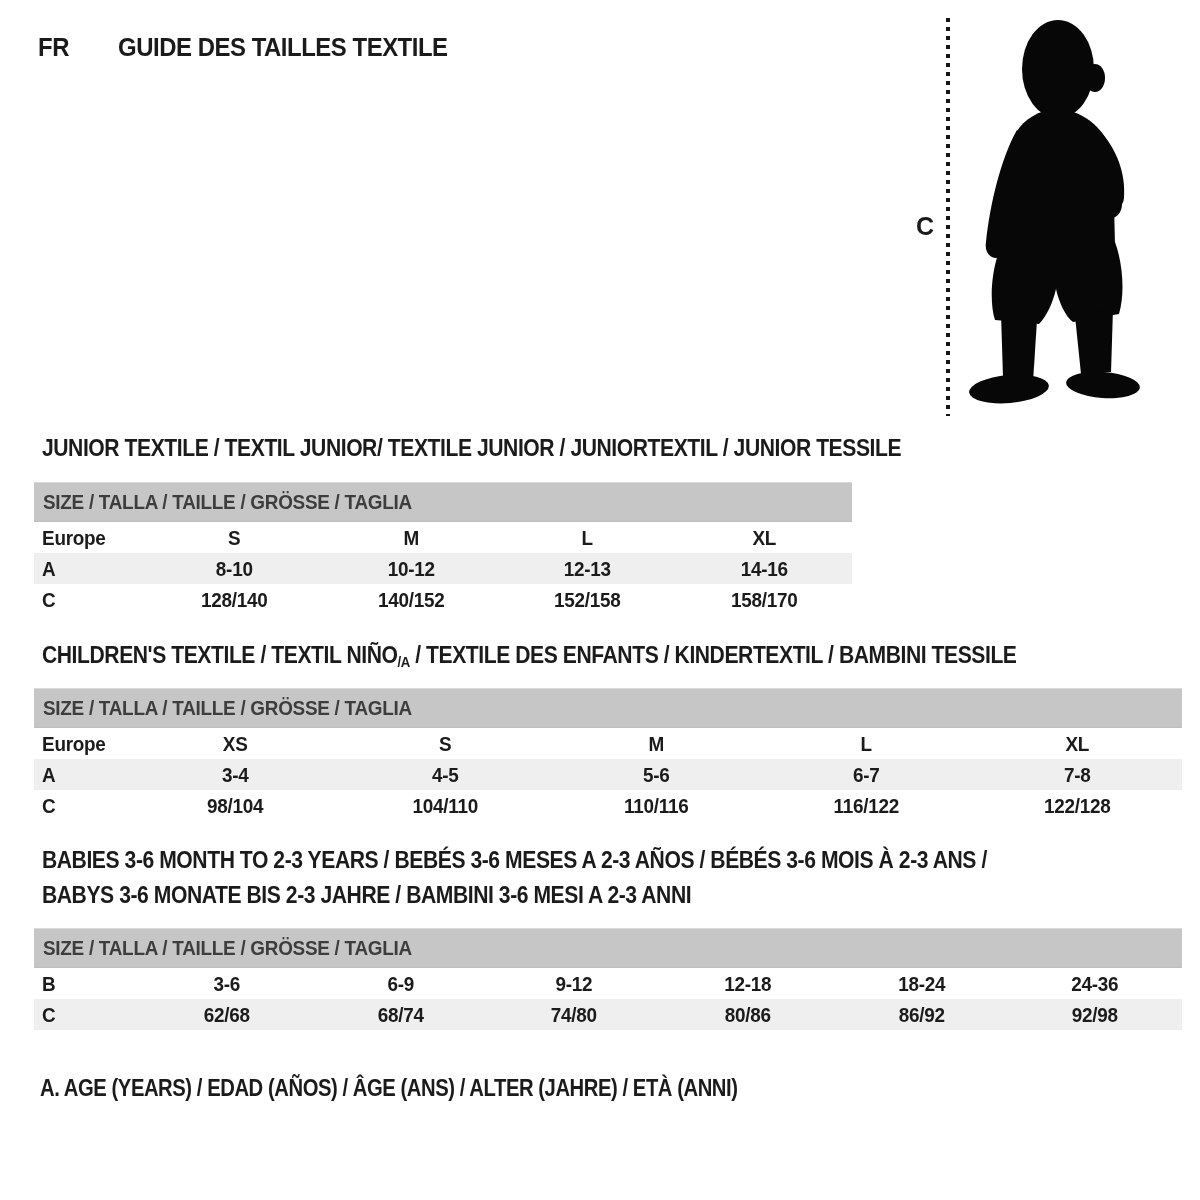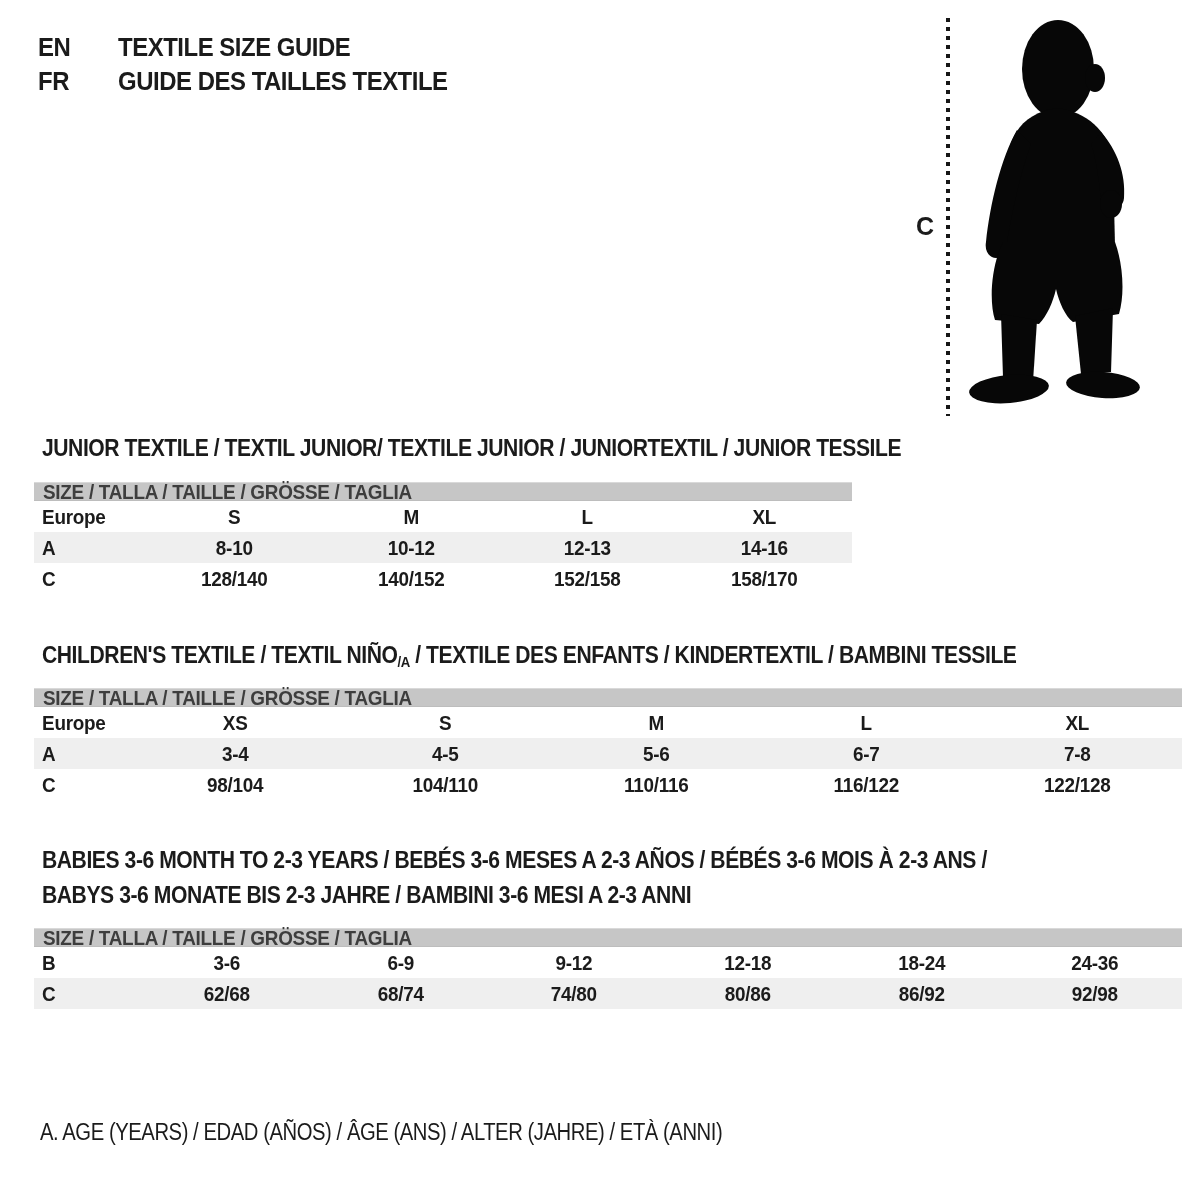--- a/index.html
+++ b/index.html
@@ -34,21 +34,21 @@
     font-weight:bold; font-size:24px; letter-spacing:-0.5px; white-space:nowrap;
     transform:scaleX(.88); transform-origin:0 50%;
   }
   .sec-title sub.small { font-size:15px; vertical-align:-4px; }
 
   
   .size-table { left:34px; }
   .size-table.narrow { width:818px; }
   .size-table.wide   { width:1148px; }
   .bar {
-    height:19px; background:var(--bar-bg,#c6c6c6); color:#3d3d3d;
+    height:40px; background:var(--bar-bg,#c6c6c6); color:#3d3d3d;
     display:flex; align-items:center; padding-left:9px; box-sizing:border-box;
     border-top:1px solid #d9d9d9; border-bottom:1px solid #bdbdbd;
   }
   .bar span {
     font-weight:bold; font-size:21px; letter-spacing:-0.3px; white-space:nowrap;
     display:inline-block; transform:scaleX(.9); transform-origin:0 50%;
   }
   .trow { display:flex; height:31px; align-items:center; }
   .trow.shade { background:var(--stripe-bg,#efefef); }
   .lbl {
@@ -61,32 +61,28 @@
   .wide.babies .lbl { width:106px; }
   .val {
     flex:1; text-align:center; font-weight:bold; font-size:21px;
     letter-spacing:-0.3px; transform:scaleX(.9); white-space:nowrap;
   }
 
   
   .legend { left:40px; top:1072px; }
   .legend-line {
     height:33px; display:flex; align-items:center;
-    font-weight:normal; font-size:23px; letter-spacing:-0.5px; white-space:nowrap;margin-top:44px;
+    font-weight:bold; font-size:23px; letter-spacing:-0.5px; white-space:nowrap;
   }
   .legend-line span { display:inline-block; transform:scaleX(.88); transform-origin:0 50%; }
 </style>
 </head>
 <body style="--bar-bg: #c6c6c6; --stripe-bg: #efefef; --ink: #1b1b1b;">
 
 <div class="abs lang-block">
-  <div class="lang-row">
-    <div class="lang-code">EN</div>
-    <div class="lang-title">TEXTILE SIZE GUIDE</div>
-  </div>
   <div class="lang-row">
     <div class="lang-code">FR</div>
     <div class="lang-title">GUIDE DES TAILLES TEXTILE</div>
   </div>
 </div>
 
 <div class="abs dash-line"></div>
 <div class="abs c-label">C</div>
 <svg class="abs baby-svg" width="178" height="402" viewBox="0 0 178 402" fill="#070707">
   <ellipse cx="95" cy="57" rx="36" ry="49"></ellipse>

